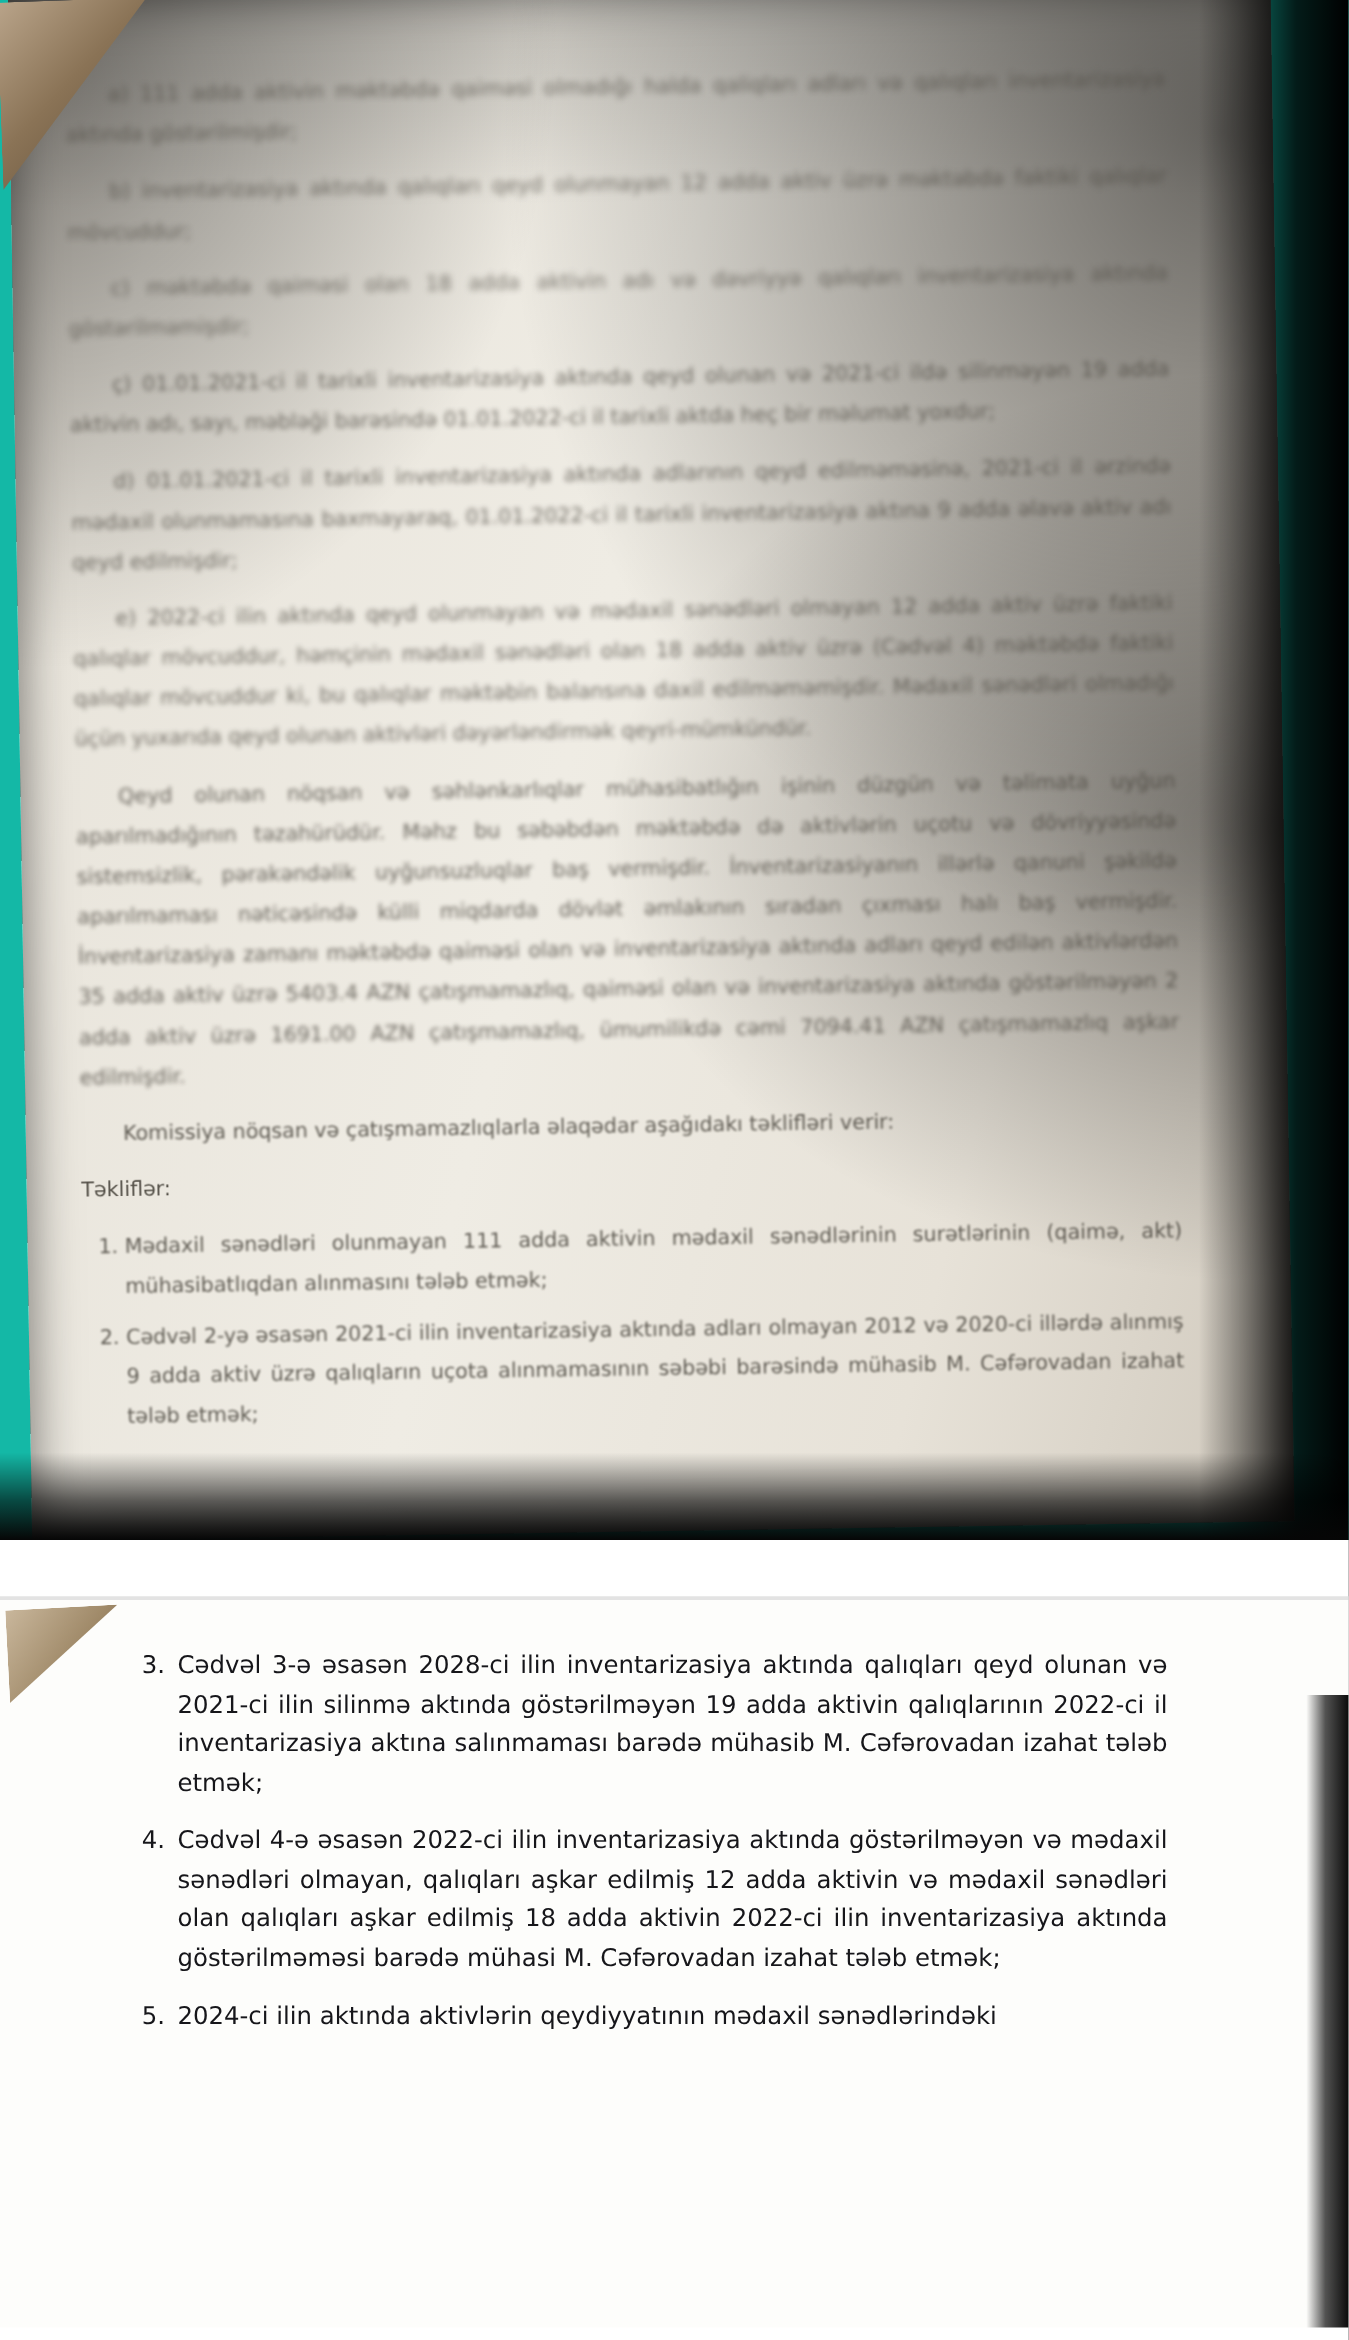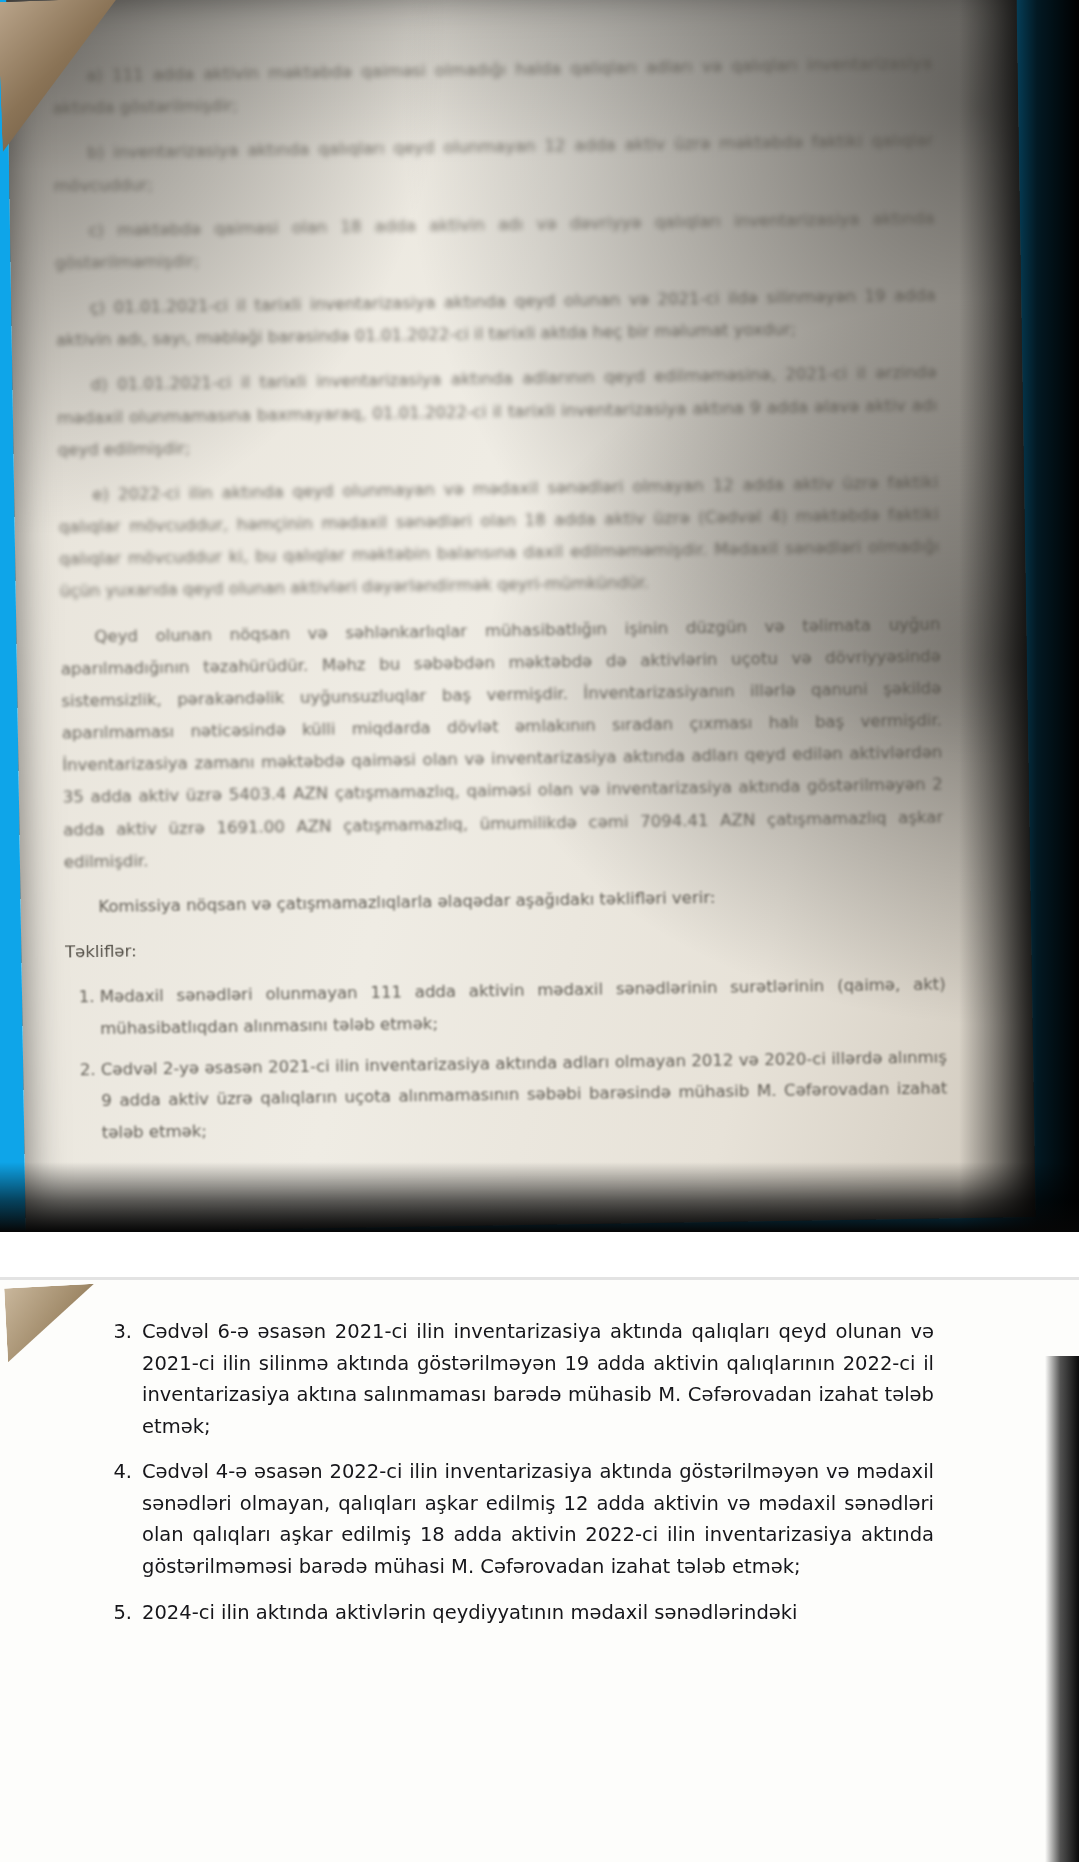--- a/index.html
+++ b/index.html
@@ -2,21 +2,21 @@
 <html><head>
 <meta charset="utf-8">
 <style>
   html,body{margin:0;padding:0;background:#ffffff;}
   body{width:1079px;height:1872px;overflow:hidden;font-family:"DejaVu Sans", sans-serif;}
   .page{position:relative;width:1079px;height:1872px;background:#0d0d0d;}
 
   
   .scan-top{
     position:absolute;left:0;top:0;width:1079px;height:1232px;
-    background:#0ea5e9;overflow:hidden;
+    background:#14b8a6;overflow:hidden;
   }
   .paper-top{
     position:absolute;left:16px;top:-10px;width:1010px;height:1235px;
     background:linear-gradient(105deg,#d8d2c8 0%,#e9e5dc 12%,#efece4 45%,#e7e2d8 75%,#cfc8bc 100%);
     transform:rotate(-0.9deg);
     box-shadow:0 0 40px rgba(0,0,0,.55) inset;
   }
   .paper-top:after{
     content:"";position:absolute;inset:0;
     background:
@@ -132,21 +132,21 @@
   <div class="gap-line"></div>
 
   <div class="scan-bot">
     <div class="paper-bot"></div>
     <div class="bot-corner"></div>
 
     <div class="txt-bot">
       <ul class="ol-bot">
         <li>
           <span class="num">3.</span>
-          <span class="body">Cədvəl 6-ə əsasən 2021-ci ilin inventarizasiya aktında qalıqları qeyd olunan və 2021-ci ilin silinmə aktında göstərilməyən 19 adda aktivin qalıqlarının 2022-ci il inventarizasiya aktına salınmaması barədə mühasib M. Cəfərovadan izahat tələb etmək;</span>
+          <span class="body">Cədvəl 3-ə əsasən 2028-ci ilin inventarizasiya aktında qalıqları qeyd olunan və 2021-ci ilin silinmə aktında göstərilməyən 19 adda aktivin qalıqlarının 2022-ci il inventarizasiya aktına salınmaması barədə mühasib M. Cəfərovadan izahat tələb etmək;</span>
         </li>
         <li>
           <span class="num">4.</span>
           <span class="body">Cədvəl 4-ə əsasən 2022-ci ilin inventarizasiya aktında göstərilməyən və mədaxil sənədləri olmayan, qalıqları aşkar edilmiş 12 adda aktivin və mədaxil sənədləri olan qalıqları aşkar edilmiş 18 adda aktivin 2022-ci ilin inventarizasiya aktında göstərilməməsi barədə mühasi M. Cəfərovadan izahat tələb etmək;</span>
         </li>
         <li class="li5">
           <span class="num">5.</span>
           <span class="body">2024-ci ilin aktında aktivlərin qeydiyyatının mədaxil sənədlərindəki</span>
         </li>
       </ul>

